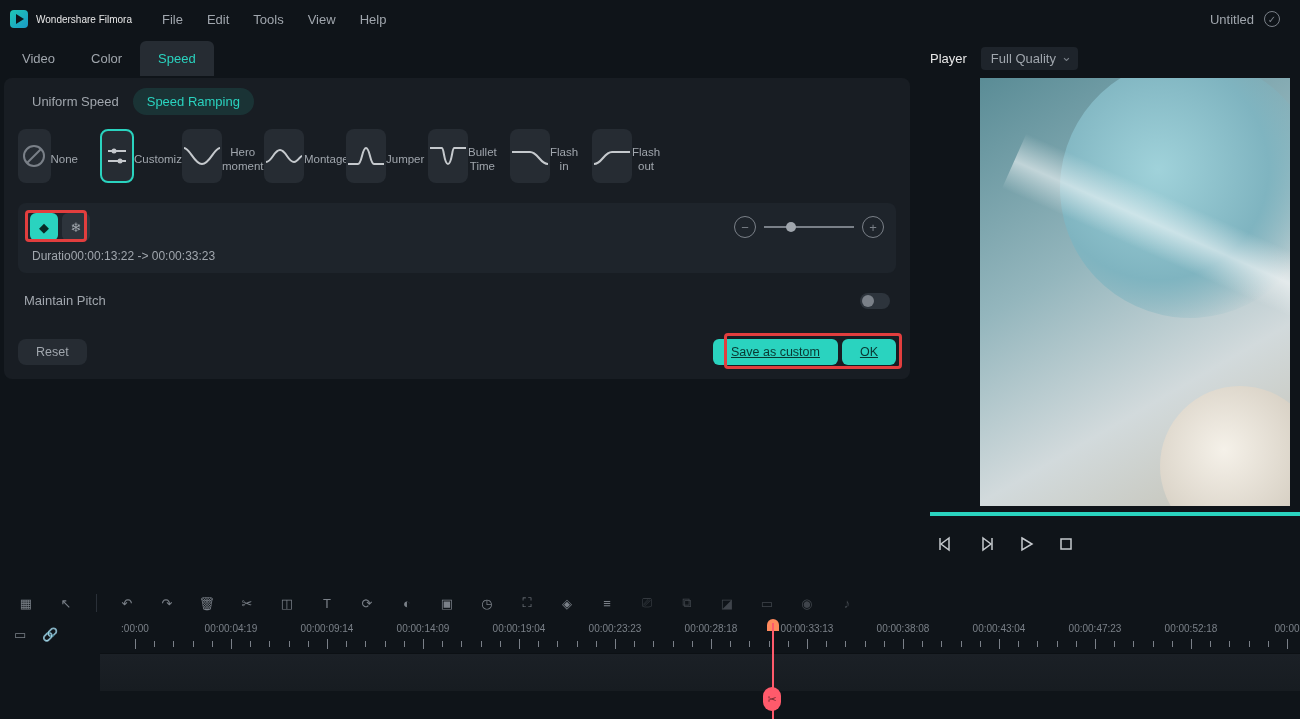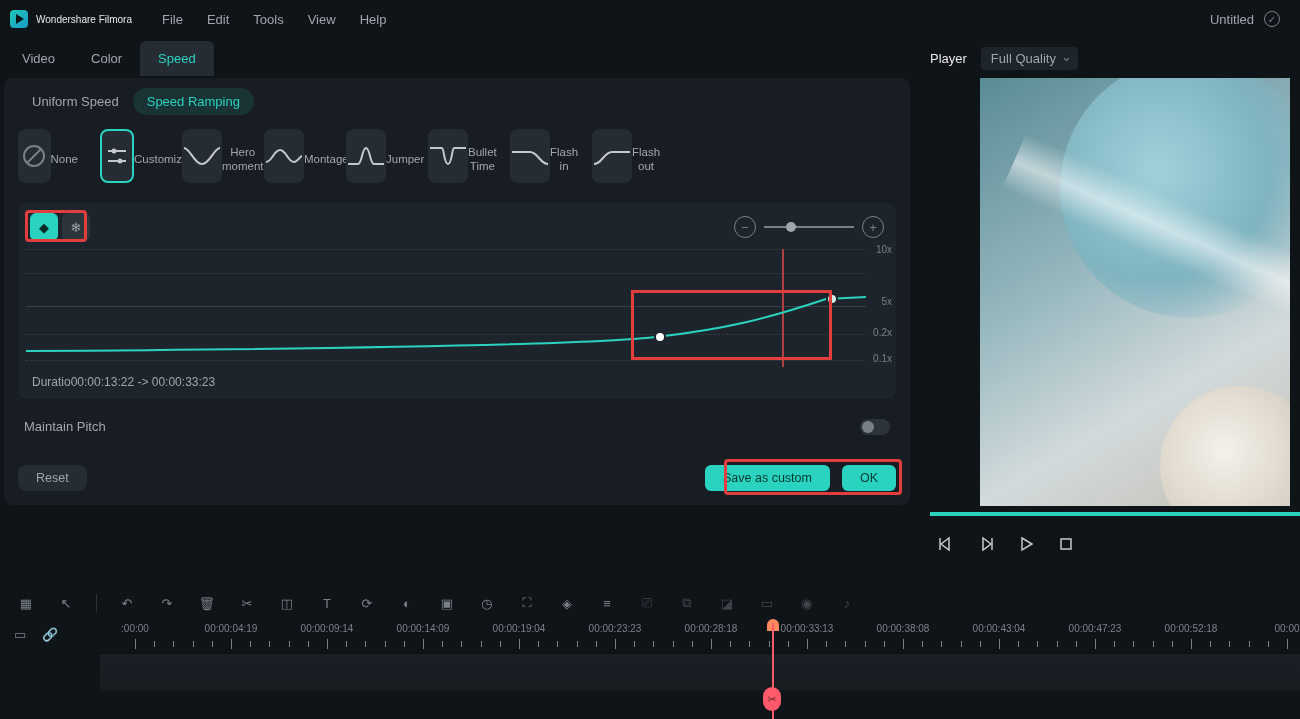--- a/index.html
+++ b/index.html
@@ -221,21 +221,21 @@
     align-items:center;
     padding: 30px 14px 0 14px;
   }
   .btn {
     padding: 6px 18px;
     border-radius: 6px;
     cursor: pointer;
     font-size: 12.5px;
   }
   .btn-reset { background: var(--bg-3); color: var(--text-1); border-radius: 8px;}
-  .btn-accent { background: var(--accent); color: #093832; margin-left: 12px;}
+  .btn-accent { background: var(--accent); color: #093832; margin-left: 4px; text-decoration: underline;}
   .action-row .spacer { flex: 1;}
   .red-box-3 {
     position:absolute;
     border: 3px solid var(--red-hl);
     border-radius:4px;
     pointer-events:none;
   }
   .action-row { position:relative; }
 
   
@@ -468,40 +468,20 @@
           <div class="gtool freeze">❄</div>
           <div class="spacer"></div>
           <div class="zoom-ctrl">
             <div class="zoom-btn">−</div>
             <div class="zoom-slider"></div>
             <div class="zoom-btn">+</div>
           </div>
         </div>
         <div class="red-box-1"></div>
 
-        <div class="graph">
-          <div class="grid-line" style="top:0%"></div>
-          <span class="ylabel" style="top:-5px">10x</span>
-          <div class="grid-line" style="top:20%"></div>
-          <div class="grid-line solid" style="top:48%"></div>
-          <span class="ylabel" style="top:40%">5x</span>
-          <div class="grid-line" style="top:72%"></div>
-          <span class="ylabel" style="top:66%">0.2x</span>
-          <div class="grid-line" style="top:94%"></div>
-          <span class="ylabel" style="top:88%">0.1x</span>
-
-          <div class="playhead-v" style="left:90%"></div>
-          <svg class="curve" viewBox="0 0 840 118" preserveAspectRatio="none">
-            <path d="M0 102 C300 100 560 96 630 88 C700 80 740 70 800 50 L840 48" stroke="#2ad3bf" stroke-width="2" fill="none"></path>
-          </svg>
-          <div class="kf" style="left:75%; top:71%"></div>
-          <div class="kf" style="left:95.5%; top:39%; background:#cfeee9"></div>
-
-          <div class="red-box-2" style="left:72%; top:35%; width:24%; height:59%;"></div>
-        </div>
 
         <div class="duration-row">
           <span>Duratio</span><span>00:00:13:22</span>&nbsp;-&gt;&nbsp;<span>00:00:33:23</span>
         </div>
       </div>
 
       <div class="maintain-row">
         <span>Maintain Pitch</span>
         <div class="toggle"></div>
       </div>

